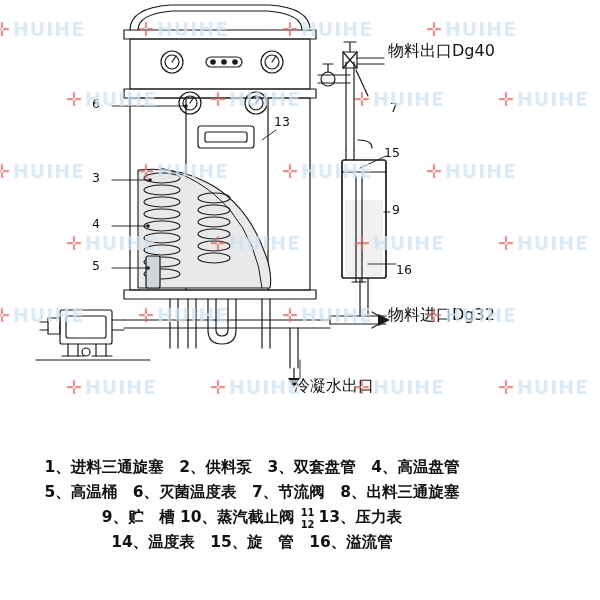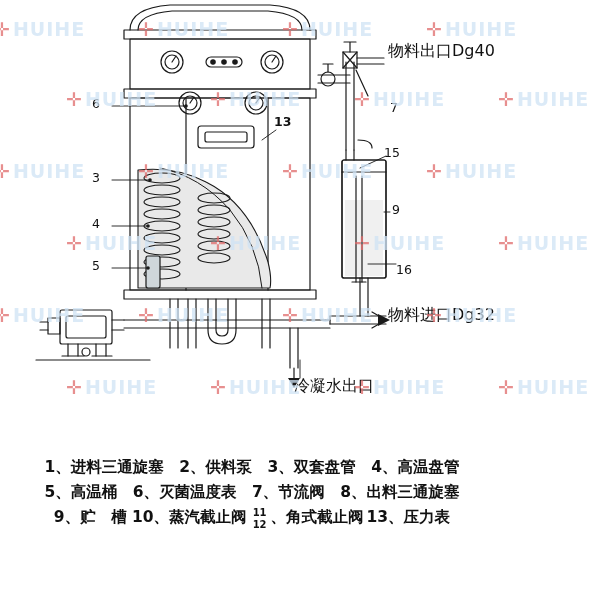--- a/index.html
+++ b/index.html
@@ -263,21 +263,21 @@
         <circle cx="148" cy="226" r="1.8" fill="#1a1a1a" stroke="none"></circle>
         <circle cx="148" cy="268" r="1.8" fill="#1a1a1a" stroke="none"></circle>
       </g>
     </svg>
 
     
     <span class="num" style="left:92px;  top:96px;">6</span>
     <span class="num" style="left:92px;  top:170px;">3</span>
     <span class="num" style="left:92px;  top:216px;">4</span>
     <span class="num" style="left:92px;  top:258px;">5</span>
-    <span class="num" style="left:274px; top:114px;font-weight:bold;">13</span>
+    <span class="num" style="left:274px; top:114px;">13</span>
     <span class="num" style="left:390px; top:100px;">7</span>
     <span class="num" style="left:384px; top:145px;">15</span>
     <span class="num" style="left:392px; top:202px;">9</span>
     <span class="num" style="left:396px; top:262px;">16</span>
 
     
     <span class="lbl" style="left:388px; top:41px;">物料出口Dg40</span>
     <span class="lbl" style="left:388px; top:305px;">物料进口Dg32</span>
     <span class="lbl" style="left:294px; top:376px;">冷凝水出口</span>
   </div>
@@ -316,18 +316,18 @@
 
   <div class="caption">
     <div class="cap-line">1、进料三通旋塞　2、供料泵　3、双套盘管　4、高温盘管</div>
     <div class="cap-line">5、高温桶　6、灭菌温度表　7、节流阀　8、出料三通旋塞</div>
     <div class="cap-line stacked">
       <span>9、贮　槽  10、蒸汽截止阀</span>
       <span class="stackpair">
         <span>11</span>
         <span>12</span>
       </span>
-      <span>、角式截止阀</span>
       <span>13、压力表</span>
     </div>
+    <div class="cap-line">14、温度表　15、旋　管　16、溢流管</div>
   </div>
 
 </div>
 
 </body></html>

